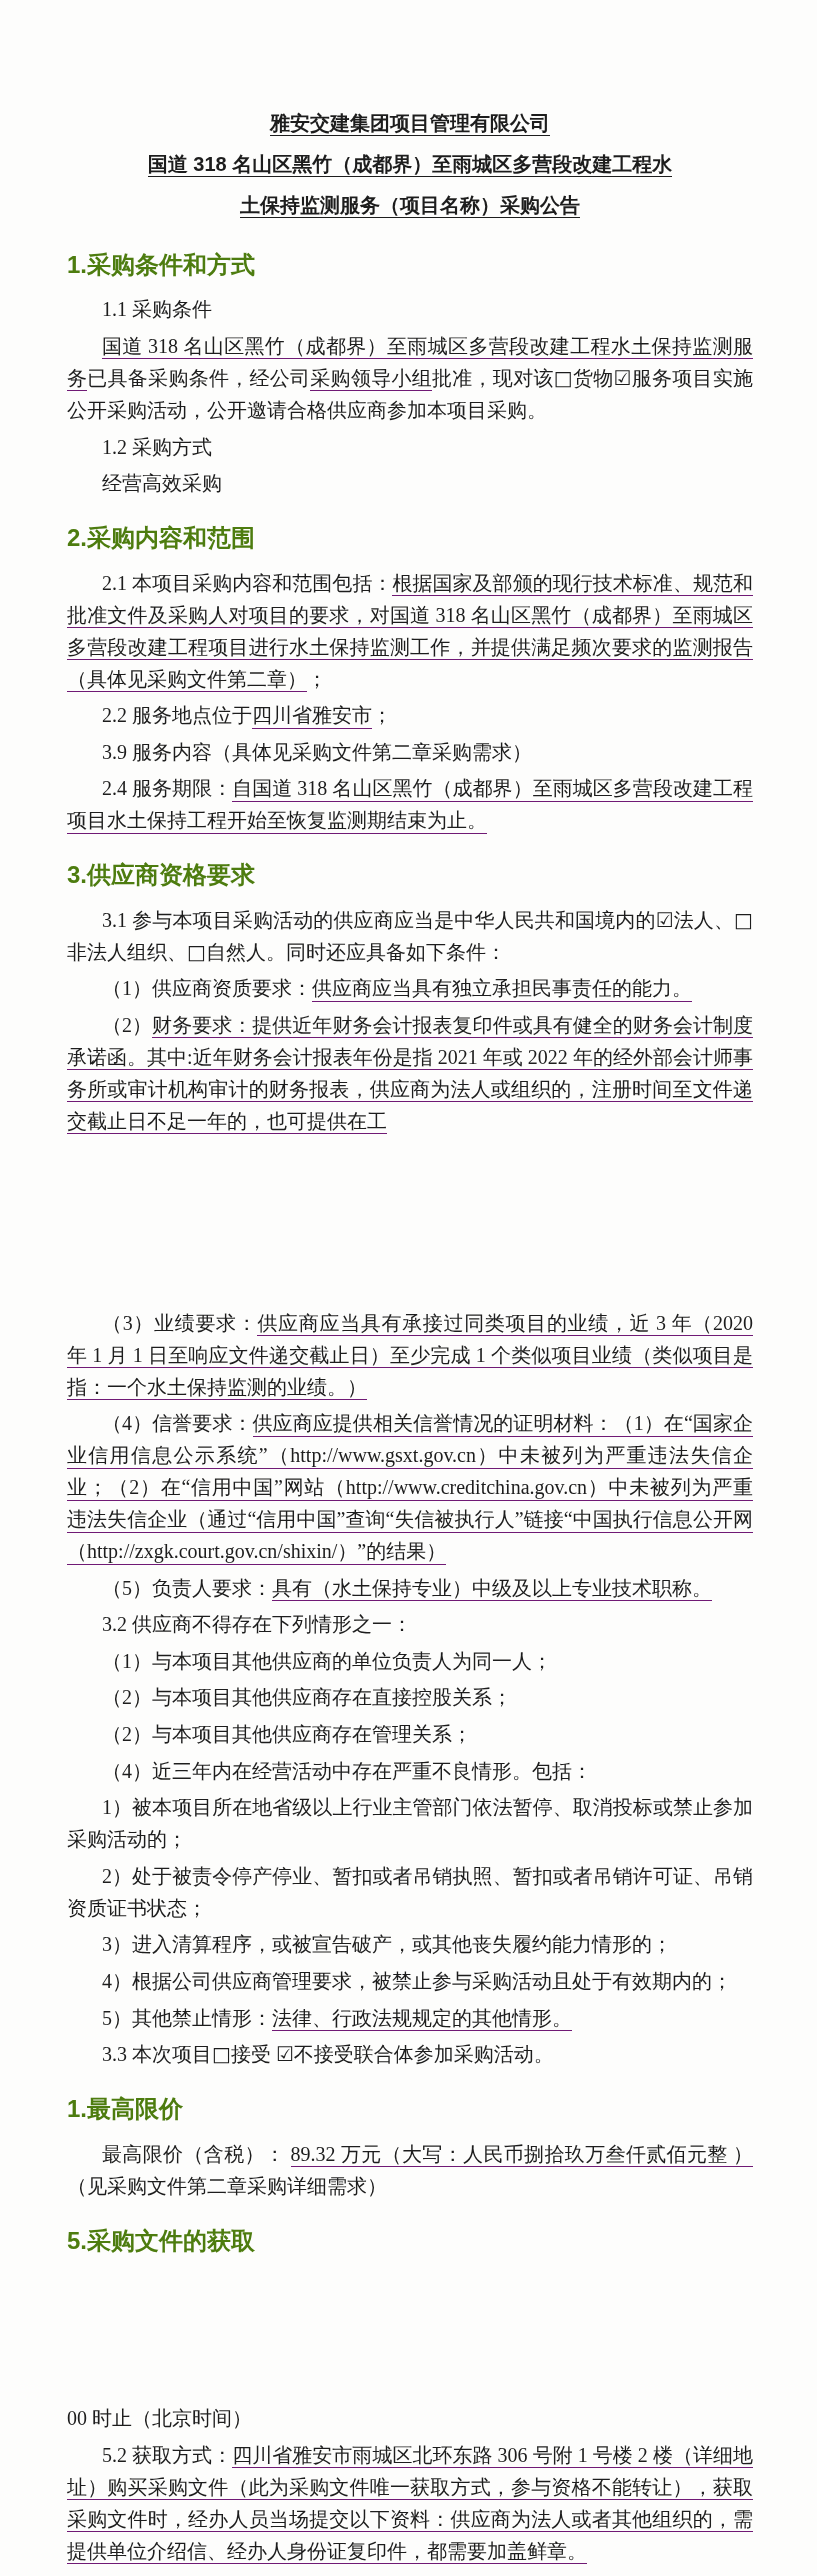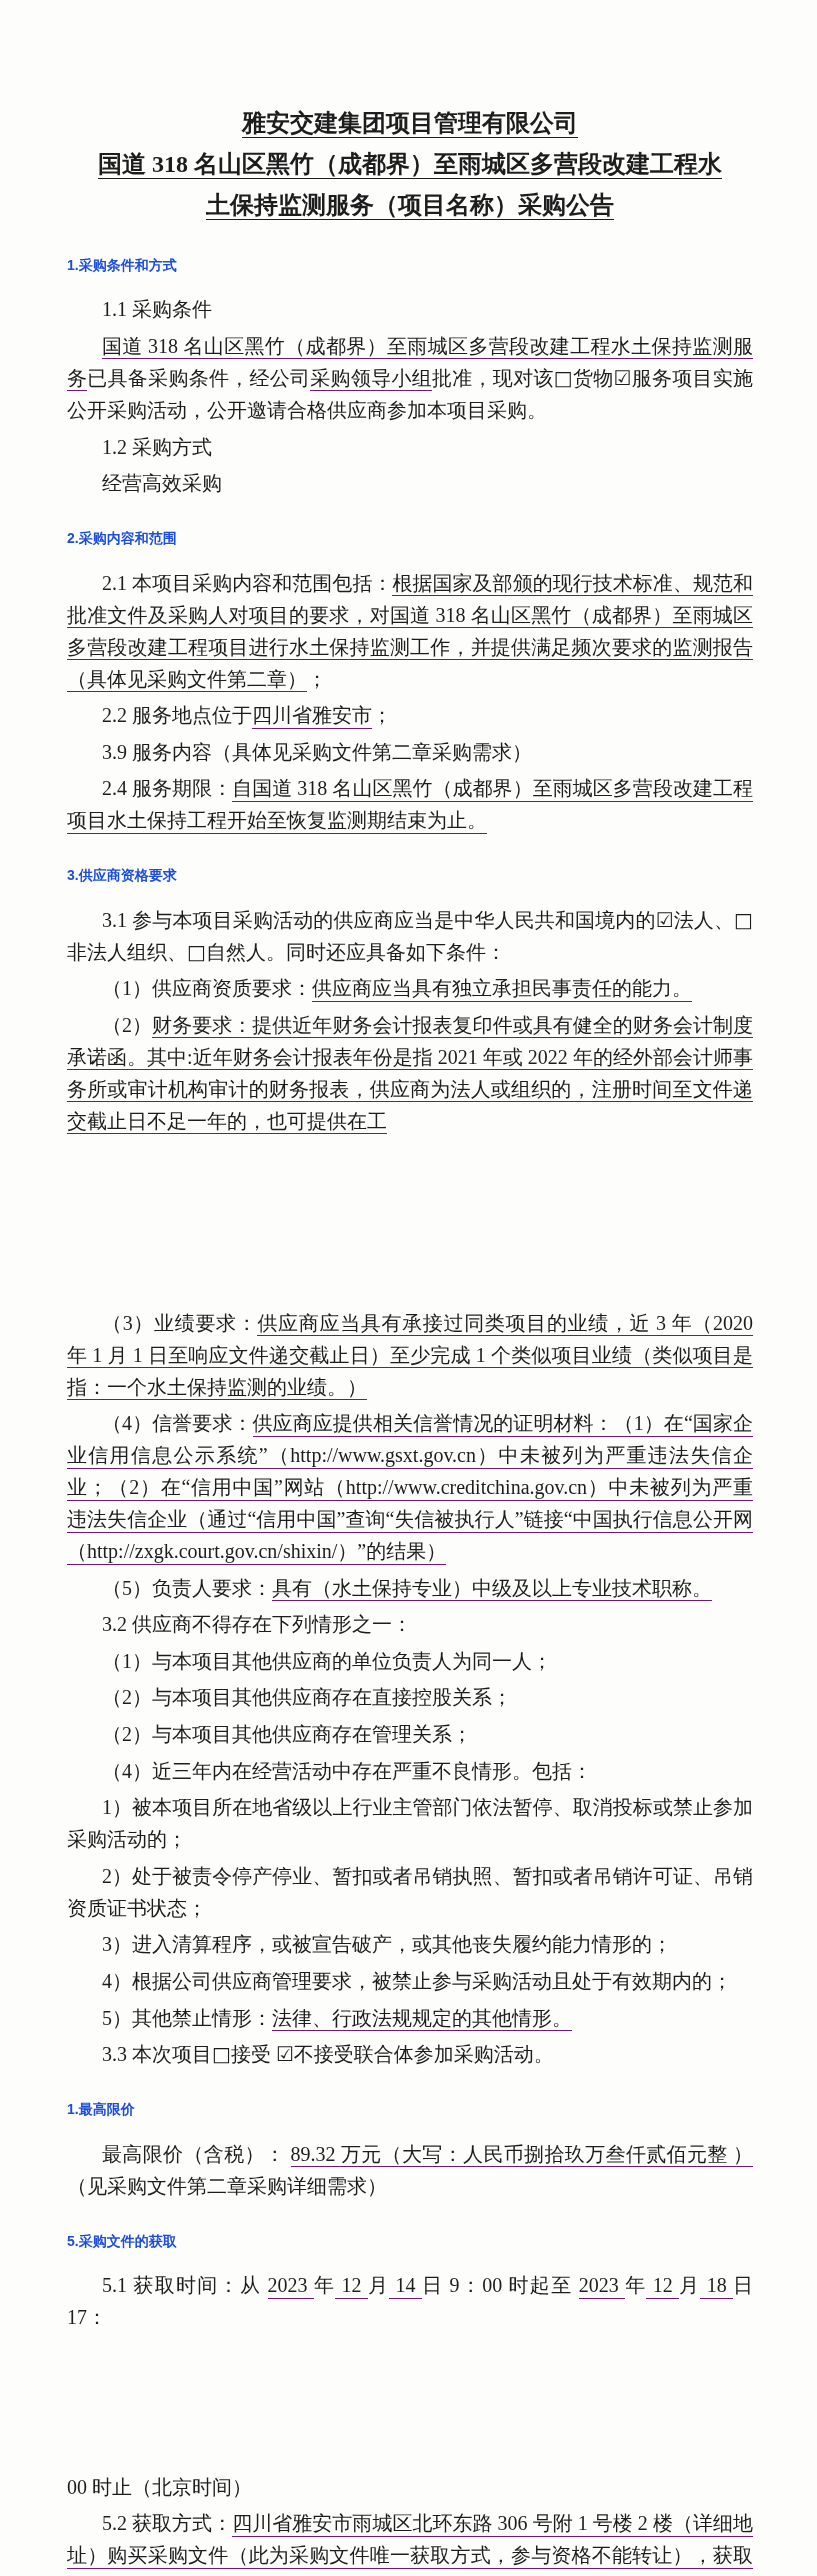--- a/index.html
+++ b/index.html
@@ -8,31 +8,31 @@
     width:818px;
     height:3468px;
     background:#fdfdfc;
     font-family:"Liberation Serif","DejaVu Serif",serif;
     color:#1d1d1d;
     overflow:hidden;
   }
   .content{padding:103px 65px 0 67px;}
   .title-line{
     text-align:center;
-    font-family:Liberation Serif, serif;
+    font-family:Liberation Sans, sans-serif;
     font-weight:700;
-    font-size:24px;
+    font-size:20px;
     line-height:41px;
   }
   .title-line .u{border-bottom:1.5px solid #1d1d1d;padding-bottom:0.5px;}
   h2.sec{
     font-family:"Liberation Sans","DejaVu Sans",sans-serif;
     font-weight:700;
-    font-size:14px;
-    color:#1d4ed8;
+    font-size:24px;
+    color:#4d7c0f;
     margin:24px 0 13.4px 0;
     line-height:30px;
   }
   .para{
     font-size:20px;
     line-height:32px;
     margin:0 0 4.6px 0;
     text-align:justify;
   }
   .ind{text-indent:35px;}
@@ -84,21 +84,20 @@
     <p class="para ind"><span>2）处于被责令停产停业、暂扣或者吊销执照、暂扣或者吊销许可证、吊销资质证书状态；</span></p>
     <p class="para ind"><span>3）进入清算程序，或被宣告破产，或其他丧失履约能力情形的；</span></p>
     <p class="para ind"><span>4）根据公司供应商管理要求，被禁止参与采购活动且处于有效期内的；</span></p>
     <p class="para ind"><span>5）其他禁止情形：</span><span class="u">法律、行政法规规定的其他情形。</span></p>
     <p class="para ind"><span>3.3 本次项目</span><span class="cb">□</span><span>接受 </span><span class="cb">☑</span><span>不接受联合体参加采购活动。</span></p>
 
     <h2 class="sec">1.最高限价</h2>
     <p class="para ind"><span>最高限价（含税）： </span><span class="u b"> 89.32 </span><span class="u">万元（大写：人民币捌拾玖万叁仟贰佰元整 ）</span><span>（见采购文件第二章采购详细需求）</span></p>
 
     <h2 class="sec">5.采购文件的获取</h2>
-    <p class="para ind"><span>5.1 获取时间：从 </span><span class="u"> 2023 </span><span>年</span><span class="u"> 12 </span><span>月</span><span class="u"> 14 </span><span>日 9：00 时起至 </span><span class="u"> 2023 </span><span>年</span><span class="u"> 12 </span><span>月</span><span class="u"> 18 </span><span>日 17：</span></p>
 
     <div class="pagegap g2"></div>
 
     <p class="para"><span>00 时止（北京时间）</span></p>
     <p class="para ind"><span>5.2 获取方式：</span><span class="u">四川省雅安市雨城区北环东路 306 号附 1 号楼 2 楼（详细地址）购买采购文件（此为采购文件唯一获取方式，参与资格不能转让），获取采购文件时，经办人员当场提交以下资料：供应商为法人或者其他组织的，需提供单位介绍信、经办人身份证复印件，都需要加盖鲜章。</span></p>
     <p class="para ind"><span>5.3 获取采购文件费用：人民币 </span><span class="u">200 元/份</span><span>（采购文件售后不退, 投标资格不能转让）。</span></p>
 
   </div>
 
 </div>

